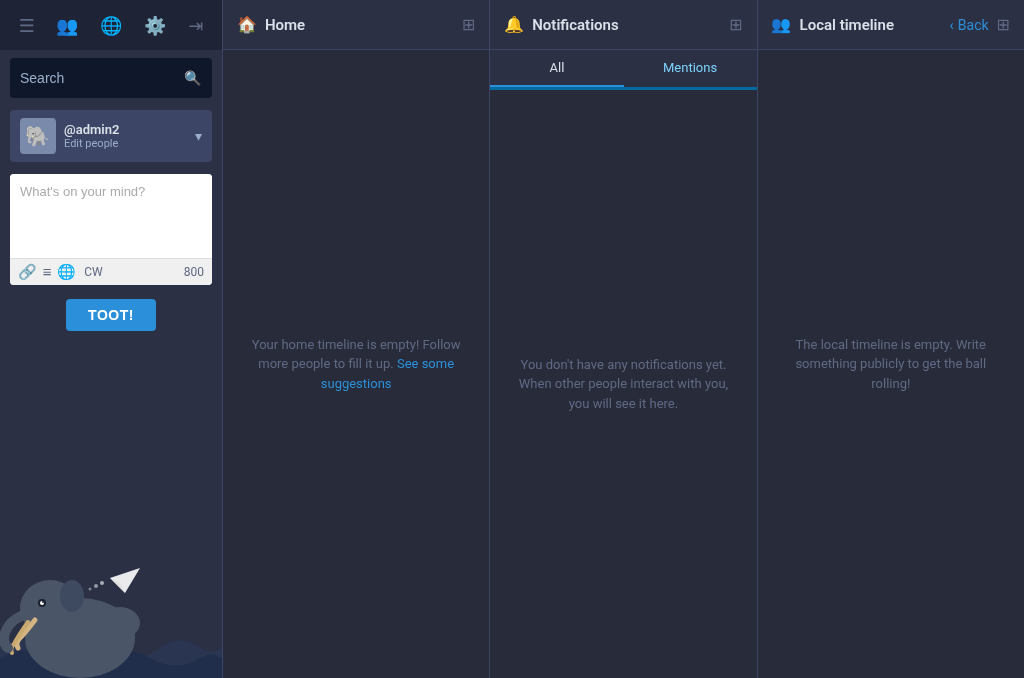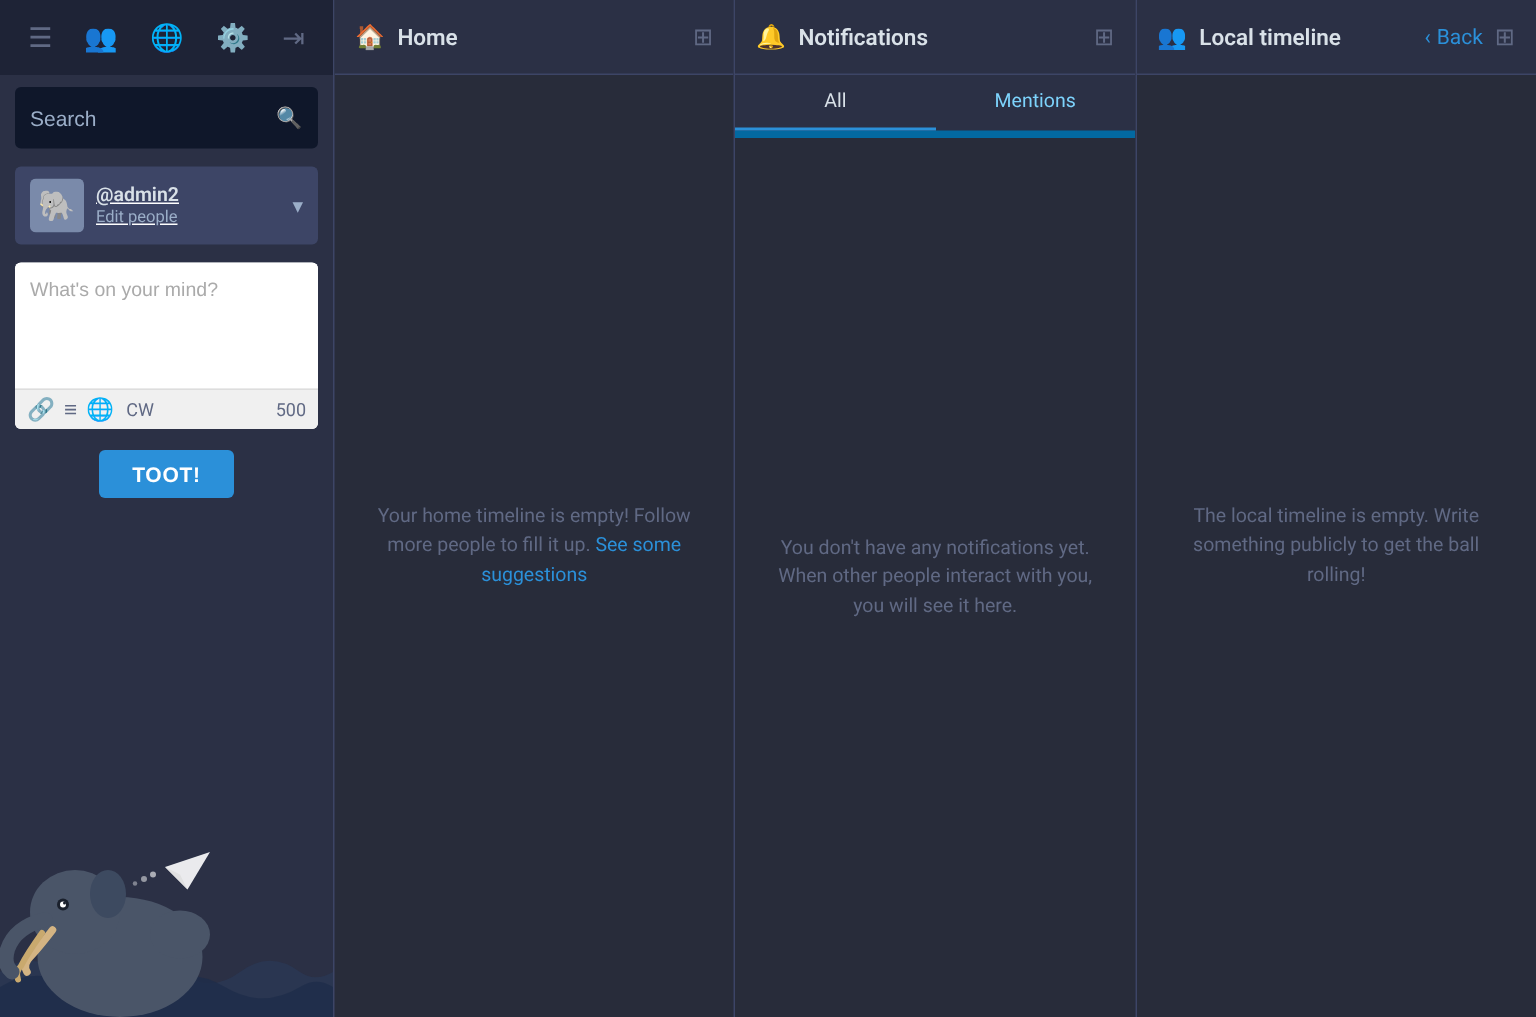--- a/index.html
+++ b/index.html
@@ -86,21 +86,21 @@
     }
     .avatar-inner {
       background: #7a8aaa;
       width: 100%;
       height: 100%;
       display: flex;
       align-items: center;
       justify-content: center;
       font-size: 20px;
     }
-    .profile-info { flex: 1; text-decoration: underline; }
+    .profile-info { flex: 1; }
     .profile-name {
       font-size: 13px;
       font-weight: 600;
       color: #d9e1e8;
     }
     .profile-edit {
       font-size: 11px;
       color: #9baec8;
     }
     .profile-chevron {
@@ -208,21 +208,21 @@
     }
     .column-header-settings {
       color: #606984;
       font-size: 16px;
       cursor: pointer;
     }
 
     .column-tabs {
       display: flex;
       background: #2b3045;
-      border-bottom: 5px solid #0369a1;
+      border-bottom: 3px solid #0369a1;
       flex-shrink: 0;
     }
     .column-tab {
       flex: 1;
       text-align: center;
       padding: 10px 0;
       font-size: 13px;
       color: #7dd3fc;
       cursor: pointer;
       border-bottom: 2px solid transparent;
@@ -306,21 +306,21 @@
     <span class="profile-chevron">▾</span>
   </div>
 
   <div class="compose-area">
     <textarea class="compose-textarea" placeholder="What's on your mind?" style=""></textarea>
     <div class="compose-toolbar">
       <span class="compose-tool-icon">🔗</span>
       <span class="compose-tool-icon">≡</span>
       <span class="compose-tool-icon">🌐</span>
       <span class="compose-cw">CW</span>
-      <span class="compose-count">500</span>
+      <span class="compose-count">800</span>
     </div>
   </div>
 
   <div class="toot-button-wrap">
     <button class="toot-button">TOOT!</button>
   </div>
 
   <div class="masto-container">
     <svg class="masto-svg" viewBox="0 0 222 160" width="222" height="160" xmlns="http://www.w3.org/2000/svg">
 

